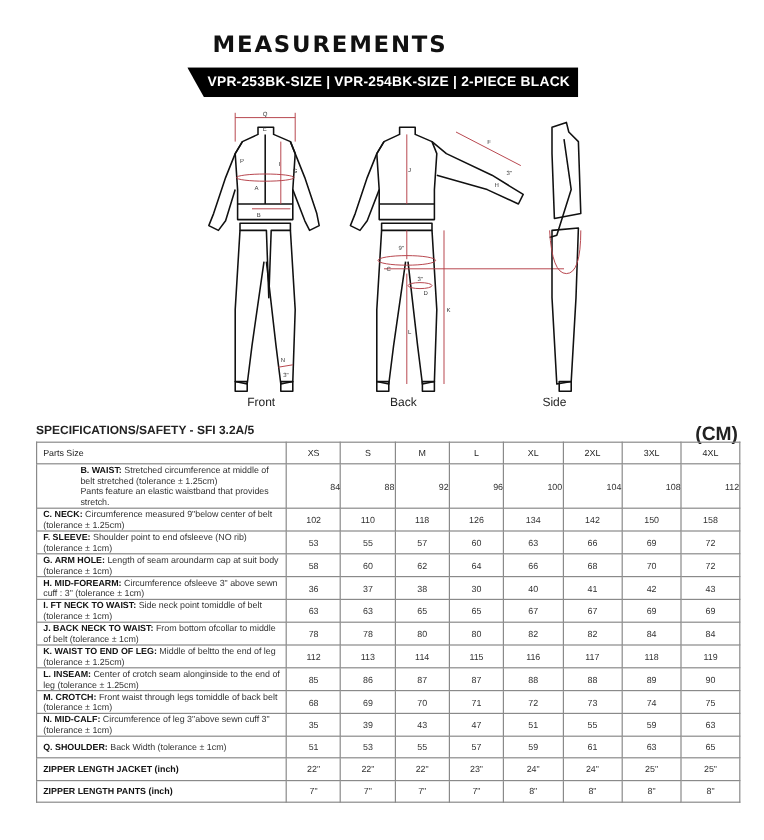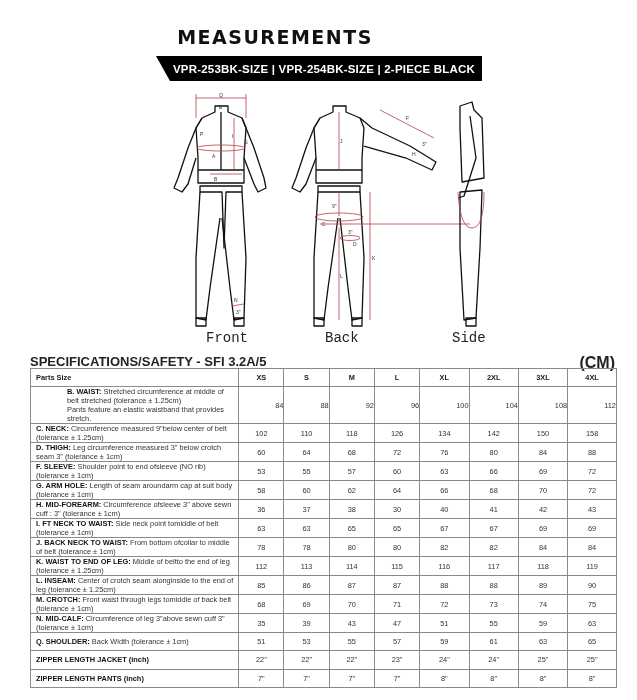--- a/index.html
+++ b/index.html
@@ -14,33 +14,33 @@
   .banner {
     position: absolute; left: 156px; top: 56px; width: 326px; height: 25px;
     background: #000000;
     clip-path: polygon(0 0, 100% 0, 100% 100%, 14px 100%);
     color: #fff; font-weight: bold; font-size: 11.5px; letter-spacing: 0.2px;
     display: flex; align-items: center; justify-content: center; padding-left: 10px;
   }
 
   .figures { position: absolute; left: 170px; top: 88px; width: 320px; height: 260px; }
   .figures svg { width: 100%; height: 100%; }
-  .fig-label { position: absolute; font-size: 14px; color: #222; font-family: Liberation Mono, monospace; }
-
-  .spec-title { position: absolute; left: 30px; top: 354px; font-size: 13px; font-weight: bold; color: #222; }
+  .fig-label { position: absolute; font-size: 10px; color: #222; }
+
+  .spec-title { position: absolute; left: 30px; top: 354px; font-size: 10px; font-weight: bold; color: #222; }
   .units { position: absolute; right: 22px; top: 354px; font-size: 16px; font-weight: bold; color: #222; }
 
   table.spec {
     position: absolute; left: 30px; top: 368px; width: 587px;
     border-collapse: collapse; font-size: 7.4px; color: #333;
   }
   table.spec td, table.spec th {
     border: 1px solid #8a8a8a; padding: 0 5px; height: 18.2px; vertical-align: middle;
   }
-  table.spec th { font-weight: bold; text-align: left; color: #222; }
+  table.spec th { font-weight: normal; text-align: left; color: #222; }
   table.spec th.sz, table.spec td.v { text-align: center; width: 28px; padding: 0; }
   table.spec tr.tall td { height: 30px; padding-left: 36px; }
   .lbl { font-weight: bold; color: #111; }
 </style>
 </head>
 <body>
 
 <div class="title">MEASUREMENTS</div>
 <div class="banner">VPR-253BK-SIZE | VPR-254BK-SIZE | 2-PIECE BLACK</div>
 
@@ -164,31 +164,20 @@
         <td class="v">102</td>
         <td class="v">110</td>
         <td class="v">118</td>
         <td class="v">126</td>
         <td class="v">134</td>
         <td class="v">142</td>
         <td class="v">150</td>
         <td class="v">158</td>
       </tr>
       <tr>
-        <td><span class="lbl">D. THIGH:</span> <span>Leg circumference measured 3" below crotch seam 3" (tolerance ± 1cm)</span></td>
-        <td class="v">60</td>
-        <td class="v">64</td>
-        <td class="v">68</td>
-        <td class="v">72</td>
-        <td class="v">76</td>
-        <td class="v">80</td>
-        <td class="v">84</td>
-        <td class="v">88</td>
-      </tr>
-      <tr>
         <td><span class="lbl">F. SLEEVE:</span> <span>Shoulder point to end ofsleeve (NO rib) (tolerance ± 1cm)</span></td>
         <td class="v">53</td>
         <td class="v">55</td>
         <td class="v">57</td>
         <td class="v">60</td>
         <td class="v">63</td>
         <td class="v">66</td>
         <td class="v">69</td>
         <td class="v">72</td>
       </tr>

